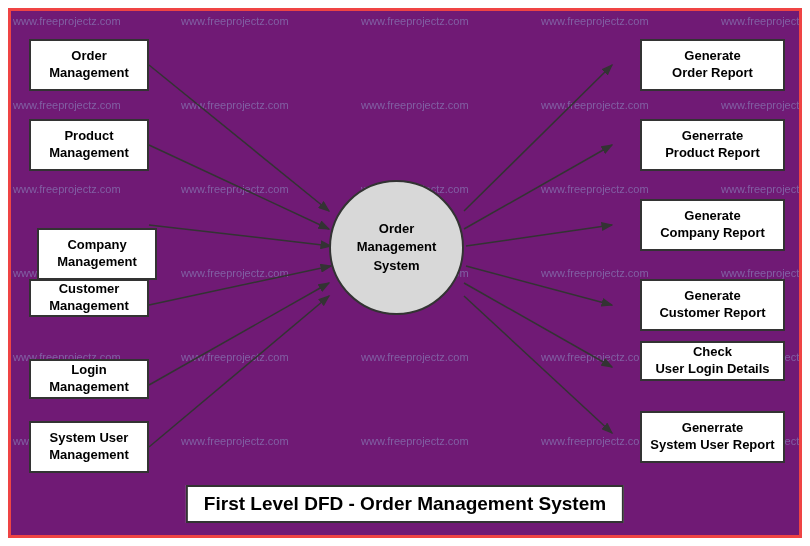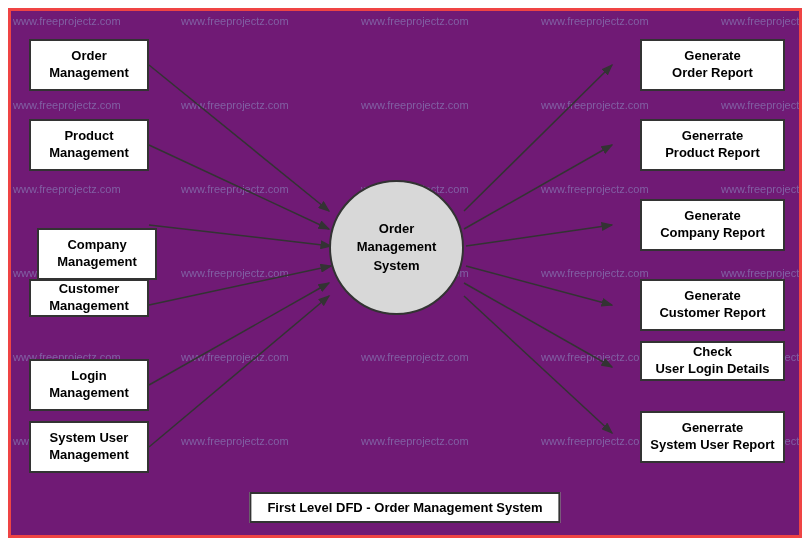--- a/index.html
+++ b/index.html
@@ -70,21 +70,21 @@
       height: 100%;
       pointer-events: none;
     }
 
     
     .footer-label {
       position: absolute;
       border: 2px solid #333;
       background: #fff;
       text-align: center;
-      font-size: 13px;
+      font-size: 19px;
       font-weight: bold;
       padding: 6px 16px;
     }
   </style>
 </head>
 <body>
 
 <div class="diagram-area">
 
   <div style="position:absolute;top:0;left:0;width:100%;height:100%;pointer-events:none;overflow:hidden;">
@@ -168,21 +168,21 @@
   </div>
 
   <div class="box" style="left:26px;top:188px;width:120px;height:52px;margin-top:29px;">
     <span>Company<br>Management</span>
   </div>
 
   <div class="box" style="left:18px;top:268px;width:120px;height:38px;">
     <span>Customer<br>Management</span>
   </div>
 
-  <div class="box" style="left:18px;top:348px;width:120px;height:52px;">
+  <div class="box" style="left:18px;top:348px;width:120px;height:40px;">
     <span>Login<br>Management</span>
   </div>
 
   <div class="box" style="left:18px;top:410px;width:120px;height:52px;">
     <span>System User<br>Management</span>
   </div>
 
   <div class="center-circle" style="left:318px;top:169px;width:135px;height:135px;">
     <span>Order<br>Management<br>System</span>
   </div>

